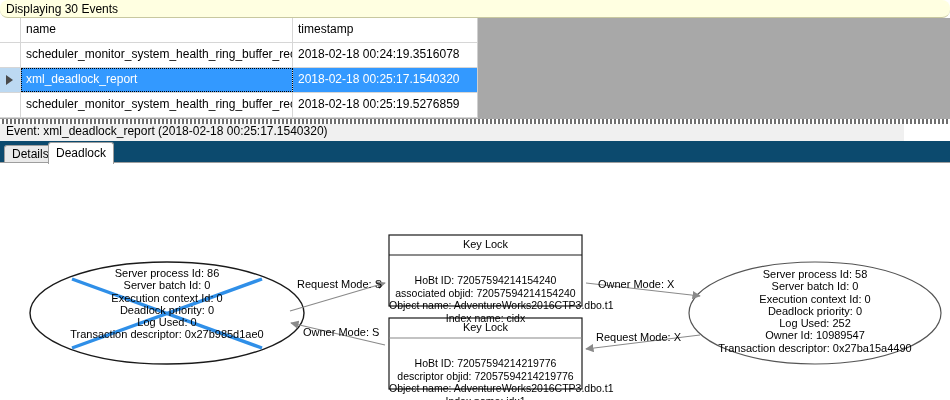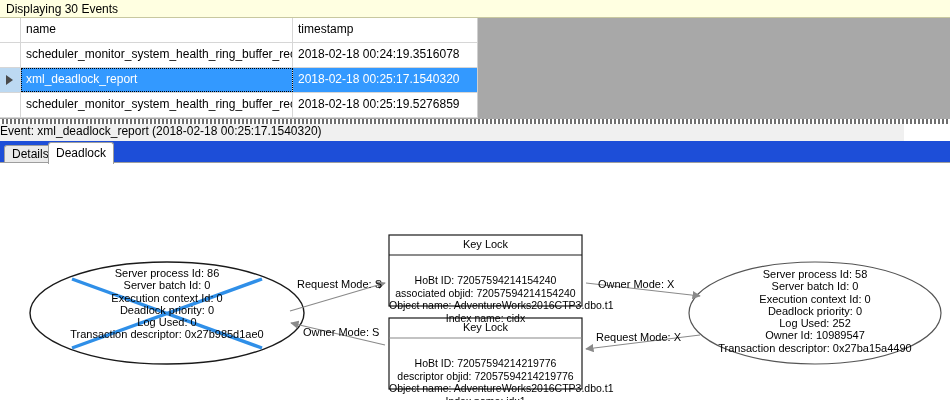--- a/index.html
+++ b/index.html
@@ -20,20 +20,21 @@
   
   .banner {
     position: absolute;
     left: 0; top: 0;
     width: 950px; height: 18px;
     background: #ffffe1;
     border-bottom: 1px solid #c8c8a0;
     box-sizing: border-box;
     display: flex;
     align-items: center;
+    border-radius: 8px;
   }
   .banner-text {
     padding-left: 6px;
     font-size: 12px;
     color: #000;
     line-height: 16px;
   }
 
   
   .grid-area {
@@ -122,31 +123,32 @@
     opacity: .85;
   }
 
   
   .event-header {
     position: absolute;
     left: 0; top: 124px;
     width: 904px; height: 17px;
     background: #f0f0f0;
     font-size: 12px;
+    padding-left: 6px;
     box-sizing: border-box;
     line-height: 15px;
     white-space: nowrap;
   }
 
   
   .tabstrip {
     position: absolute;
     left: 0; top: 141px;
     width: 950px; height: 22px;
-    background: #1d4ed8;
+    background: #0c4a6e;
     text-align: right;
   }
   .tab {
     position: absolute;
     top: 4px;
     height: 18px;
     background: #eaeaea;
     border: 1px solid #9e9e9e;
     border-bottom: none;
     border-radius: 3px 3px 0 0;

